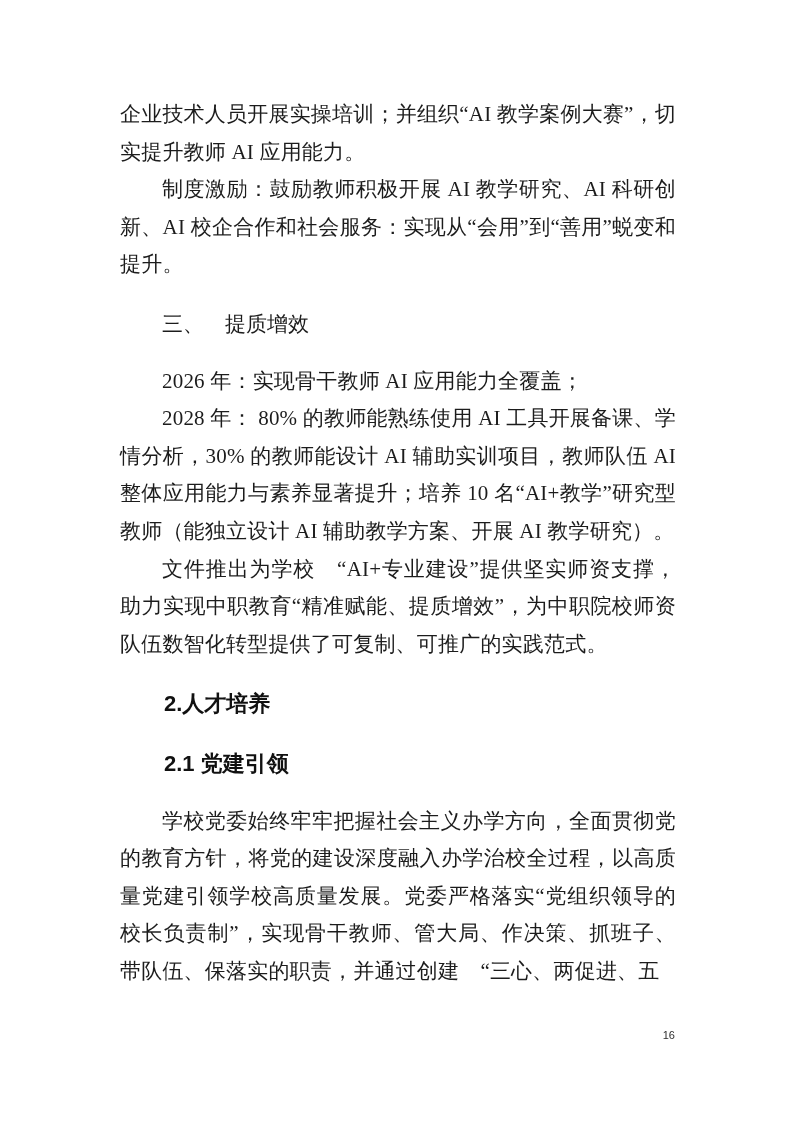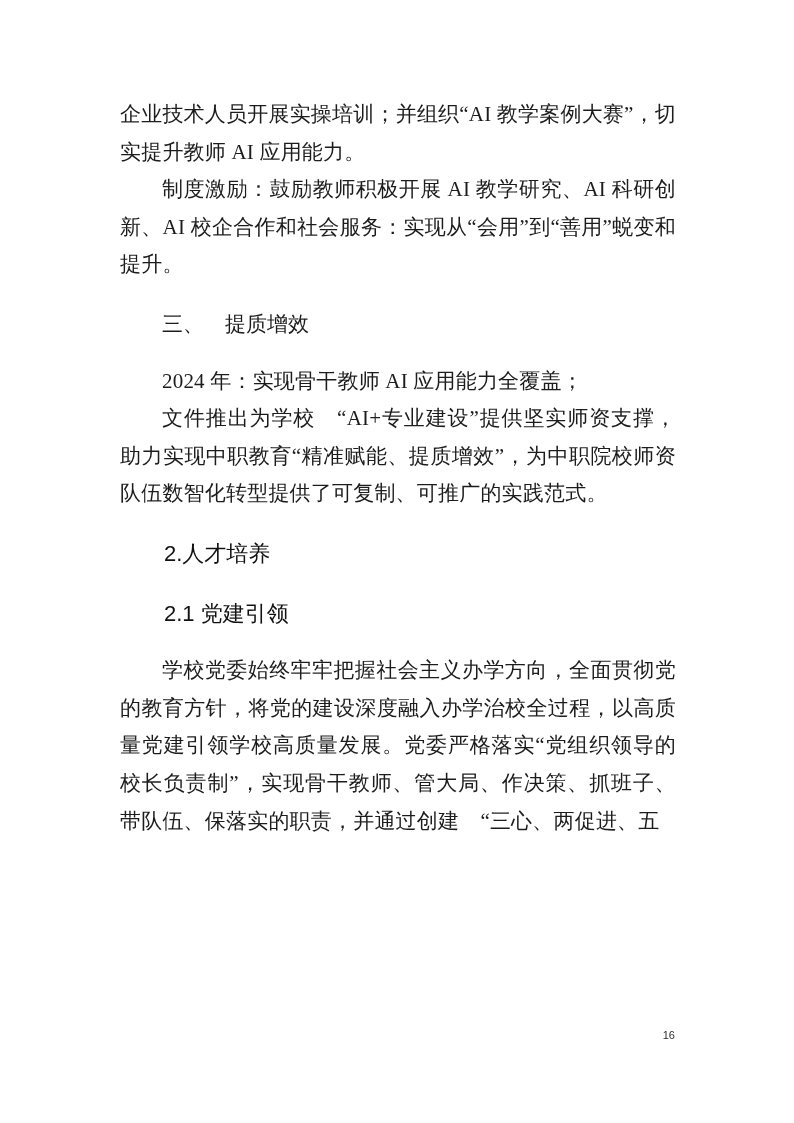--- a/index.html
+++ b/index.html
@@ -33,21 +33,21 @@
   .heading-kai {
     font-family: "Liberation Serif", "DejaVu Serif", serif;
     font-weight: normal;
     font-size: 21px;
     line-height: 37.6px;
     margin: 22px 0 19px 0;
     text-indent: 2em;
   }
   .heading-bold {
     font-family: "Liberation Sans", "DejaVu Sans", sans-serif;
-    font-weight: normal;
+    font-weight: bold;
     font-size: 22px;
     line-height: 37.6px;
     margin: 22px 0 20px 0;
     text-indent: 2em;
     color: #111111;
   }
   .page-number {
     position: absolute;
     top: 1029px;
     right: 119px;
@@ -60,23 +60,24 @@
 <body>
 
 <div class="page">
 
   <p class="para no-indent">企业技术人员开展实操培训；并组织“AI 教学案例大赛”，切实提升教师 AI 应用能力。</p>
 
   <p class="para">制度激励：鼓励教师积极开展 AI 教学研究、AI 科研创新、AI 校企合作和社会服务：实现从“会用”到“善用”蜕变和提升。</p>
 
   <p class="heading-kai">三、　提质增效</p>
 
-  <p class="para">2024 年：实现骨干教师 AI 应用能力全覆盖；</p>
+  <p class="para">2026 年：实现骨干教师 AI 应用能力全覆盖；</p>
 
 
+  <p class="para">2028 年： 80% 的教师能熟练使用 AI 工具开展备课、学情分析，30% 的教师能设计 AI 辅助实训项目，教师队伍 AI 整体应用能力与素养显著提升；培养 10 名“AI+教学”研究型教师（能独立设计 AI 辅助教学方案、开展 AI 教学研究）。</p>
 
   <p class="para">文件推出为学校　“AI+专业建设”提供坚实师资支撑，助力实现中职教育“精准赋能、提质增效”，为中职院校师资队伍数智化转型提供了可复制、可推广的实践范式。</p>
 
   <p class="heading-bold">2.人才培养</p>
 
   <p class="heading-bold">2.1 党建引领</p>
 
   <p class="para">学校党委始终牢牢把握社会主义办学方向，全面贯彻党的教育方针，将党的建设深度融入办学治校全过程，以高质量党建引领学校高质量发展。党委严格落实“党组织领导的校长负责制”，实现骨干教师、管大局、作决策、抓班子、带队伍、保落实的职责，并通过创建　“三心、两促进、五</p>
 
   <div class="page-number">16</div>

